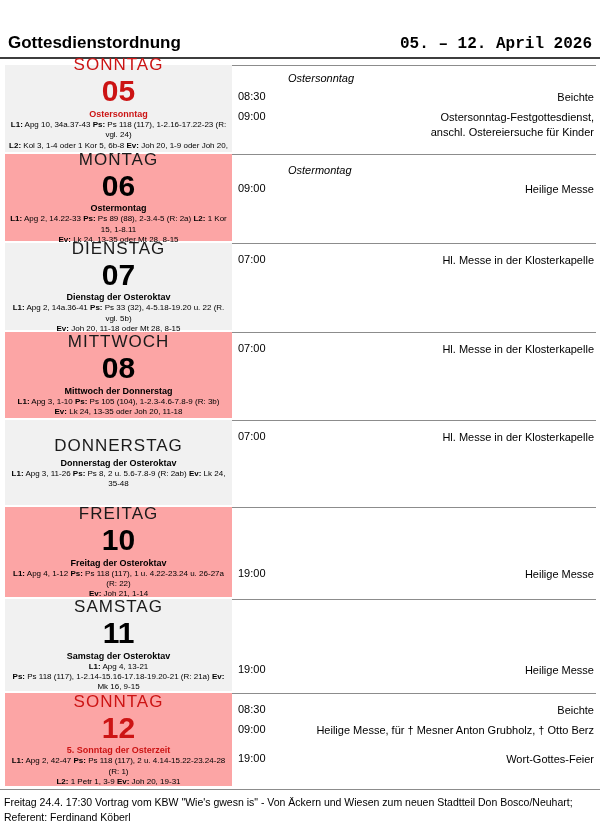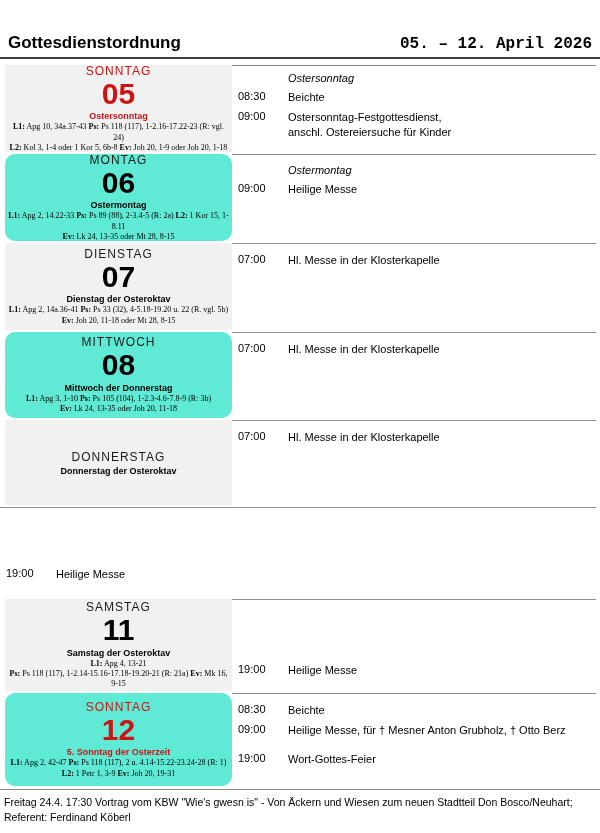--- a/index.html
+++ b/index.html
@@ -21,39 +21,39 @@
   .content { padding-top:6px; }
 
   .row { display:flex; margin-bottom:2px; }
 
   .day-card {
     width:227px; margin-left:5px; flex:none;
     display:flex; flex-direction:column; justify-content:center;
     text-align:center; padding:2px 3px;
   }
   .bg-light { background:#f1f1f1; }
-  .bg-dark  { background:#5eead4;border-radius:10px; }
-
-  .day-name { font-size:12px; letter-spacing:1px; color:#1a1a1a; }
+  .bg-dark  { background:#fca5a5; }
+
+  .day-name { font-size:17px; letter-spacing:1px; color:#1a1a1a; }
   .day-num  { font-size:30px; font-weight:bold; line-height:1.05; }
   .day-feast{ font-size:9px; font-weight:bold; margin-top:2px; }
-  .day-readings { font-size:8px; line-height:1.3; margin-top:1px; color:#000;font-family:Liberation Serif, serif; }
+  .day-readings { font-size:8px; line-height:1.3; margin-top:1px; color:#000; }
 
   .sunday .day-name, .sunday .day-num, .sunday .day-feast { color:#cc1414; }
 
   .sched {
     flex:1; margin-right:4px;
     border-top:1px solid #8c8c8c;
     padding:6px 2px 0 6px;
     font-size:11px; line-height:1.2;
   }
   .subtitle { font-style:italic; margin:0 0 5px 50px; }
   .entry { display:flex; margin-bottom:5px; }
   .entry .time { width:50px; flex:none; }
-  .entry .desc { flex:1; line-height:1.35; }
+  .entry .desc { flex:1; line-height:1.35;text-align:right; }
   .push-a { margin-top:53px; }
   .push-b { margin-top:57px; }
   .gap-top { margin-top:14px; }
   .first-gap { margin-top:3px; }
 
   .footer {
     border-top:1px solid #8c8c8c; margin-top:3px;
     padding:5px 8px 0 4px;
     font-size:10.5px; line-height:1.45;
   }
@@ -148,30 +148,42 @@
           <span class="time">07:00</span>
           <span class="desc">Hl. Messe in der Klosterkapelle</span>
         </div>
       </div>
     </div>
 
     <div class="row" style="height:85px">
       <div class="day-card bg-light">
         <div class="day-name">DONNERSTAG</div>
         <div class="day-feast">Donnerstag der Osteroktav</div>
+        <div class="day-readings">
+          <div><b>L1:</b> Apg 3, 11-26 <b>Ps:</b> Ps 8, 2 u. 5.6-7.8-9 (R: 2ab) <b>Ev:</b> Lk 24, 35-48</div>
+        </div>
       </div>
       <div class="sched">
         <div class="entry first-gap">
           <span class="time">07:00</span>
           <span class="desc">Hl. Messe in der Klosterkapelle</span>
         </div>
       </div>
     </div>
 
     <div class="row" style="height:90px">
+      <div class="day-card bg-dark">
+        <div class="day-name">FREITAG</div>
+        <div class="day-num">10</div>
+        <div class="day-feast">Freitag der Osteroktav</div>
+        <div class="day-readings">
+          <div><b>L1:</b> Apg 4, 1-12 <b>Ps:</b> Ps 118 (117), 1 u. 4.22-23.24 u. 26-27a (R: 22)</div>
+          <div><b>Ev:</b> Joh 21, 1-14</div>
+        </div>
+      </div>
       <div class="sched">
         <div class="entry push-a">
           <span class="time">19:00</span>
           <span class="desc">Heilige Messe</span>
         </div>
       </div>
     </div>
 
     <div class="row" style="height:92px">
       <div class="day-card bg-light">

